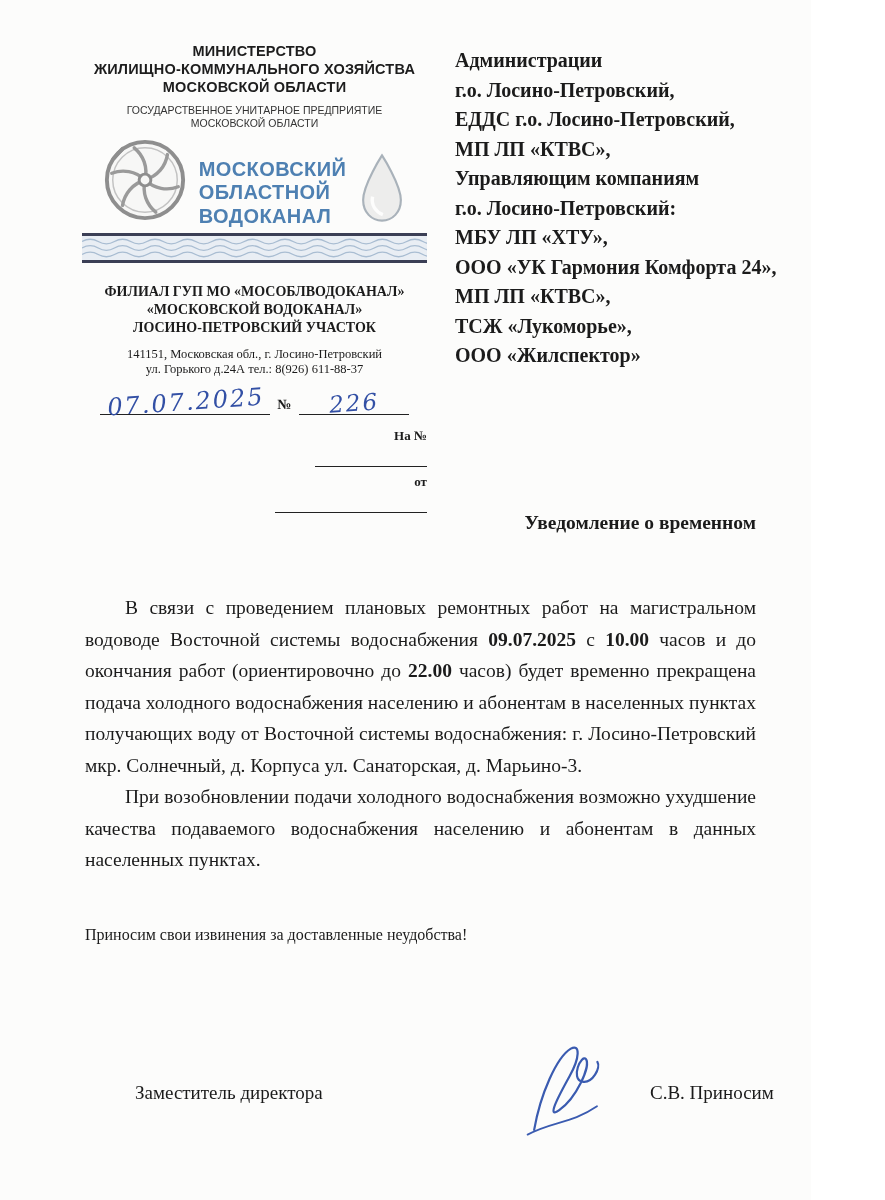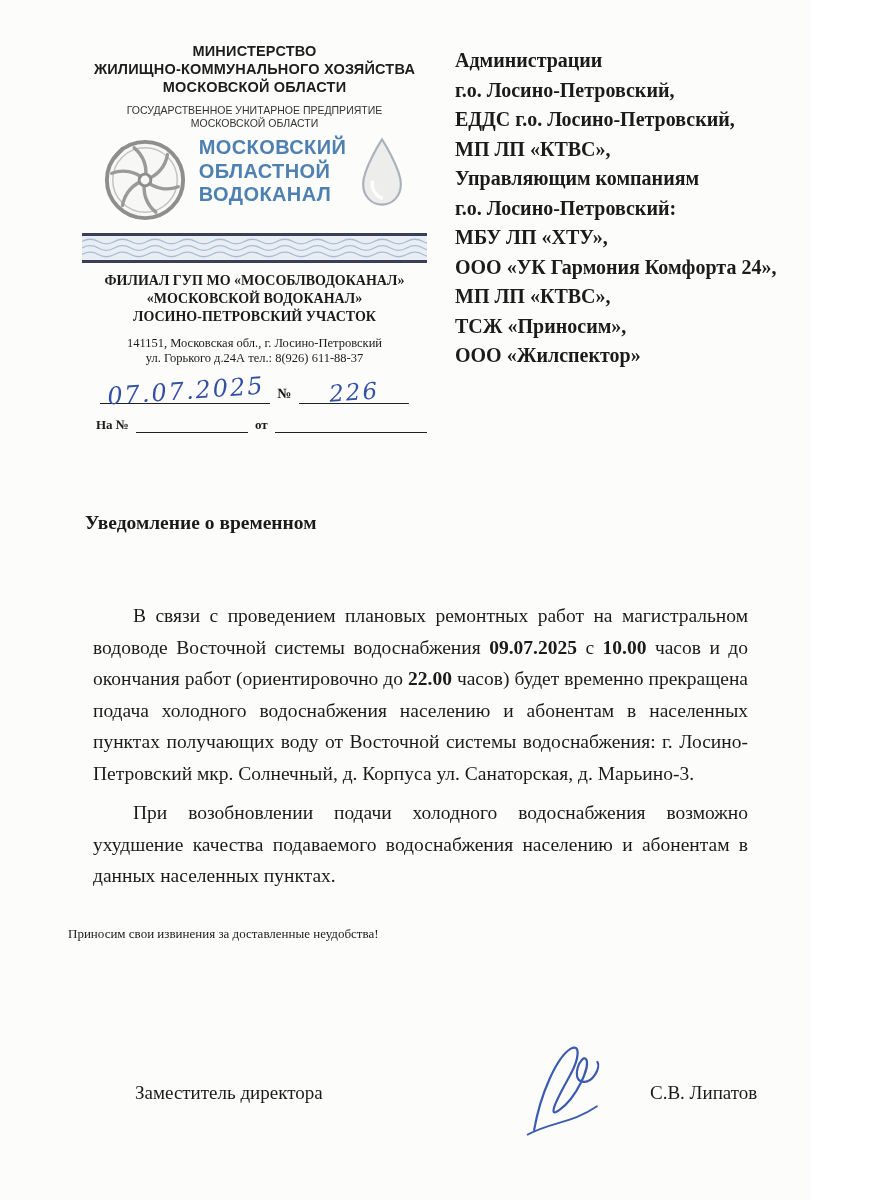--- a/index.html
+++ b/index.html
@@ -11,69 +11,69 @@
   
   .left-head { position:absolute; left:82px; top:42px; width:345px; text-align:center; }
   .ministry div {
     font-family:"Liberation Sans", sans-serif; font-weight:bold;
     font-size:14.5px; line-height:18px; letter-spacing:.2px; color:#1d1d1d;
   }
   .gup { margin-top:8px; }
   .gup div {
     font-family:"Liberation Sans", sans-serif; font-size:10.5px; line-height:13px; color:#333;
   }
-  .logo-row { margin-top:6px; display:flex; align-items:flex-start; justify-content:center; gap:10px; }
+  .logo-row { margin-top:6px; display:flex; align-items:flex-end; justify-content:center; gap:10px; }
   .logo-name { text-align:left; }
   .logo-name div {
     font-family:"Liberation Sans", sans-serif; font-weight:bold;
     font-size:20px; line-height:23.5px; color:#4e80b2; letter-spacing:.4px;
   }
   .waves {
     margin-top:5px; height:24px; background:#e9eef4;
     border-top:3px solid #3b3f55; border-bottom:3px solid #3b3f55;
   }
   .waves svg { display:block; width:100%; height:100%; }
-  .branch { margin-top:9px; }
+  .branch { margin-top:20px; }
   .branch div { font-weight:bold; font-size:14px; line-height:18px; }
   .addr { margin-top:10px; }
   .addr div { font-size:12.5px; line-height:15px; }
 
   .stamp-row { margin-top:9px; display:flex; align-items:flex-end; justify-content:center; gap:7px; }
   .uline { border-bottom:1.6px solid #222; display:inline-block; text-align:center; }
   .date-u { width:170px; }
   .num-u  { width:110px; }
   .hw {
     font-family:"DejaVu Serif", serif; font-style:italic; color:#3350a5;
     display:inline-block; transform:rotate(-4deg) translateY(2px); letter-spacing:2px;
   }
   .hw.date { font-size:24px; }
   .hw.num  { font-size:23px; }
   .num-label { font-weight:bold; font-size:14px; padding-bottom:2px; }
 
   .ref-row {
     margin-top:13px; display:flex; align-items:flex-end; gap:7px;
-    font-weight:bold; font-size:13px; padding-left:14px; text-align:left;
+    font-weight:bold; font-size:13px; padding-left:14px; text-align:left;flex-direction:column;
   }
   .blank { border-bottom:1.5px solid #222; height:15px; display:inline-block; }
   .blank.w1 { width:112px; }
   .blank.w2 { width:152px; }
 
   
   .addressees { position:absolute; left:455px; top:46px; width:400px; }
   .addressees div { font-weight:bold; font-size:20px; line-height:29.5px; }
 
   
-  .title { position:absolute; left:85px; right:55px; top:506px; text-align:left; }
+  .title { position:absolute; left:85px; right:55px; top:506px; text-align:right; }
   .title div { font-weight:bold; font-size:19.5px; line-height:33px; }
 
   .bodytext { position:absolute; left:85px; right:55px; top:592px; font-size:19.5px; line-height:31.5px; text-align:justify; }
-  .bodytext p { margin:8px; text-indent:40px; }
+  .bodytext p { margin:0; text-indent:40px; }
   .bodytext b { font-weight:bold; }
 
-  .apology { position:absolute; left:68px; top:926px; font-size:13px; }
+  .apology { position:absolute; left:85px; top:926px; font-size:16px; }
 
   .sign-pos  { position:absolute; left:135px; top:1082px; font-size:19px;text-align:center; }
   .sign-name { position:absolute; left:650px; top:1082px; font-size:19px; }
   .sign-svg  { position:absolute; left:505px; top:1032px; transform:rotate(-6deg); }
 </style>
 </head>
 <body>
 
 <div class="page">
 
@@ -161,21 +161,21 @@
   <div class="addressees">
     <div>Администрации</div>
     <div>г.о. Лосино-Петровский,</div>
     <div>ЕДДС  г.о. Лосино-Петровский,</div>
     <div>МП ЛП «КТВС»,</div>
     <div>Управляющим компаниям</div>
     <div>г.о. Лосино-Петровский:</div>
     <div>МБУ ЛП «ХТУ»,</div>
     <div>ООО «УК Гармония Комфорта 24»,</div>
     <div>МП ЛП «КТВС»,</div>
-    <div>ТСЖ «Приносим»,</div>
+    <div>ТСЖ «Лукоморье»,</div>
     <div>ООО «Жилспектор»</div>
   </div>
 
   <div class="title">
     <div>Уведомление о временном</div>
   </div>
 
   <div class="bodytext">
     <p><span>В связи с проведением плановых ремонтных работ на магистральном водоводе Восточной системы водоснабжения </span><b>09.07.2025</b><span> с </span><b>10.00</b><span> часов и до окончания работ (ориентировочно до </span><b>22.00</b><span> часов) будет временно прекращена подача холодного водоснабжения населению и абонентам в населенных пунктах получающих воду от Восточной системы водоснабжения: г. Лосино-Петровский мкр. Солнечный, д. Корпуса ул. Санаторская, д. Марьино-3.</span></p>
     <p>При возобновлении подачи холодного водоснабжения возможно ухудшение качества подаваемого водоснабжения населению и абонентам в данных населенных пунктах.</p>
@@ -187,15 +187,15 @@
 
   <div class="sign-svg">
     <svg width="110" height="110" viewBox="0 0 110 110">
       <g stroke="#3a5bb0" fill="none" stroke-linecap="round">
         <path stroke-width="2.2" d="M25 95 C 35 60, 55 25, 70 18 C 80 14, 78 28, 66 45 C 52 65, 38 86, 52 78 C 70 68, 88 38, 84 30 C 80 24, 66 48, 78 52 C 88 55, 98 40, 95 34"></path>
         <path stroke-width="1.8" d="M18 99 C 45 88, 62 93, 90 78"></path>
       </g>
     </svg>
   </div>
 
-  <div class="sign-name">С.В. Липатов</div>
+  <div class="sign-name">С.В. Приносим</div>
 
 </div>
 
 </body></html>

